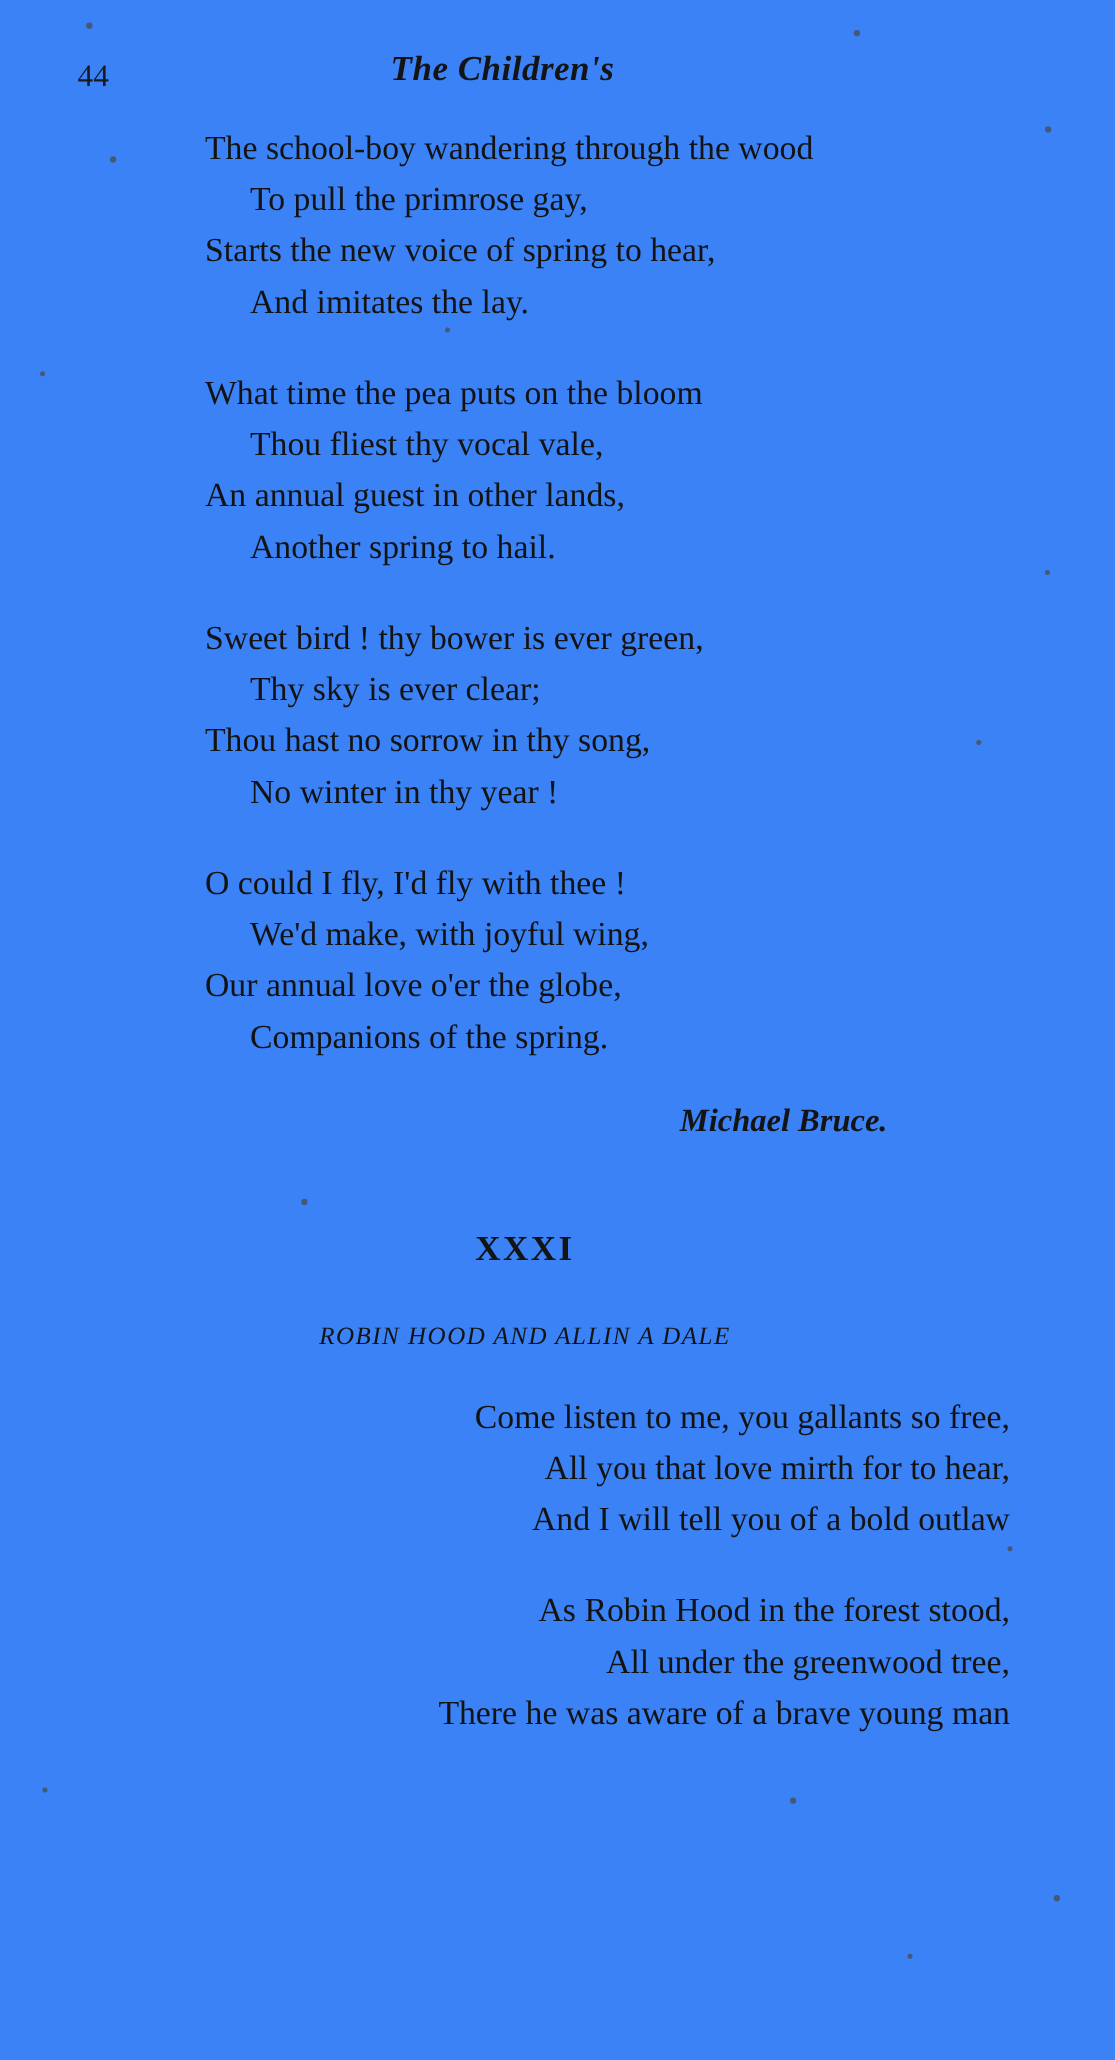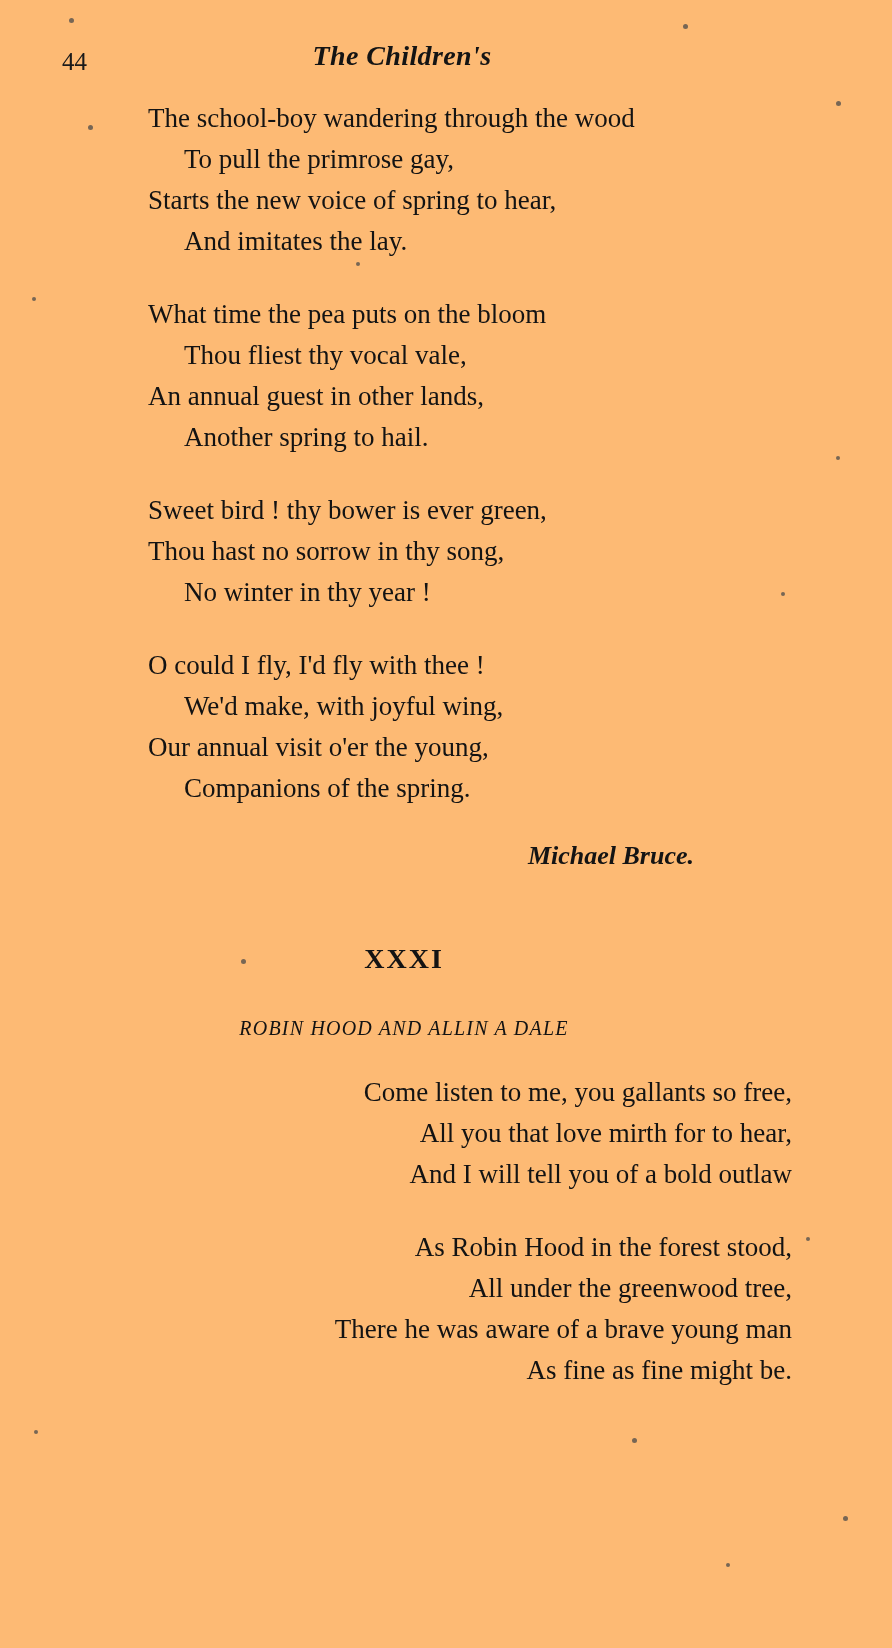--- a/index.html
+++ b/index.html
@@ -13,21 +13,21 @@
     position: relative;
     font-family: "Liberation Serif", serif;
     color: #111111;
     overflow: hidden;
   }
 
   .page {
     position: relative;
     width: 892px;
     height: 1648px;
-    background: #fdba74;
+    background: #3b82f6;
   }
 
   
   .header {
     position: absolute;
     top: 40px;
     left: 0;
     width: 892px;
     height: 40px;
   }
@@ -48,23 +48,24 @@
     font-style: italic;
     font-weight: bold;
     font-size: 28px;
     letter-spacing: 0.4px;
     color: #141414;
   }
 
   
   .body-col {
     position: absolute;
-    left: 16px;
+    left: 0;
     top: 98px;
     width: 776px;
+    padding-left: 32px;
   }
 
   .stanza {
     margin: 0 0 32px 0;
   }
   .stanza:last-child { margin-bottom: 0; }
 
   .line {
     font-size: 27px;
     line-height: 41px;
@@ -158,28 +159,29 @@
 
       <div class="stanza">
         <div class="line">What time the pea puts on the bloom</div>
         <div class="line indent">Thou fliest thy vocal vale,</div>
         <div class="line">An annual guest in other lands,</div>
         <div class="line indent">Another spring to hail.</div>
       </div>
 
       <div class="stanza">
         <div class="line">Sweet bird ! thy bower is ever green,</div>
+        <div class="line indent">Thy sky is ever clear;</div>
         <div class="line">Thou hast no sorrow in thy song,</div>
         <div class="line indent">No winter in thy year !</div>
       </div>
 
       <div class="stanza">
         <div class="line">O could I fly, I'd fly with thee !</div>
         <div class="line indent">We'd make, with joyful wing,</div>
-        <div class="line">Our annual visit o'er the young,</div>
+        <div class="line">Our annual love o'er the globe,</div>
         <div class="line indent">Companions of the spring.</div>
       </div>
 
       <div class="attribution">Michael Bruce.</div>
     </div>
 
     <div>
       <div class="section-number">XXXI</div>
       <div class="poem-title">ROBIN HOOD AND ALLIN A DALE</div>
 
@@ -187,19 +189,18 @@
         <div class="stanza">
           <div class="line indent-sm">Come listen to me, you gallants so free,</div>
           <div class="line indent">All you that love mirth for to hear,</div>
           <div class="line">And I will tell you of a bold outlaw</div>
         </div>
 
         <div class="stanza">
           <div class="line">As Robin Hood in the forest stood,</div>
           <div class="line indent">All under the greenwood tree,</div>
           <div class="line">There he was aware of a brave young man</div>
-          <div class="line indent">As fine as fine might be.</div>
         </div>
       </div>
     </div>
 
   </div>
 </div>
 
 </body></html>

